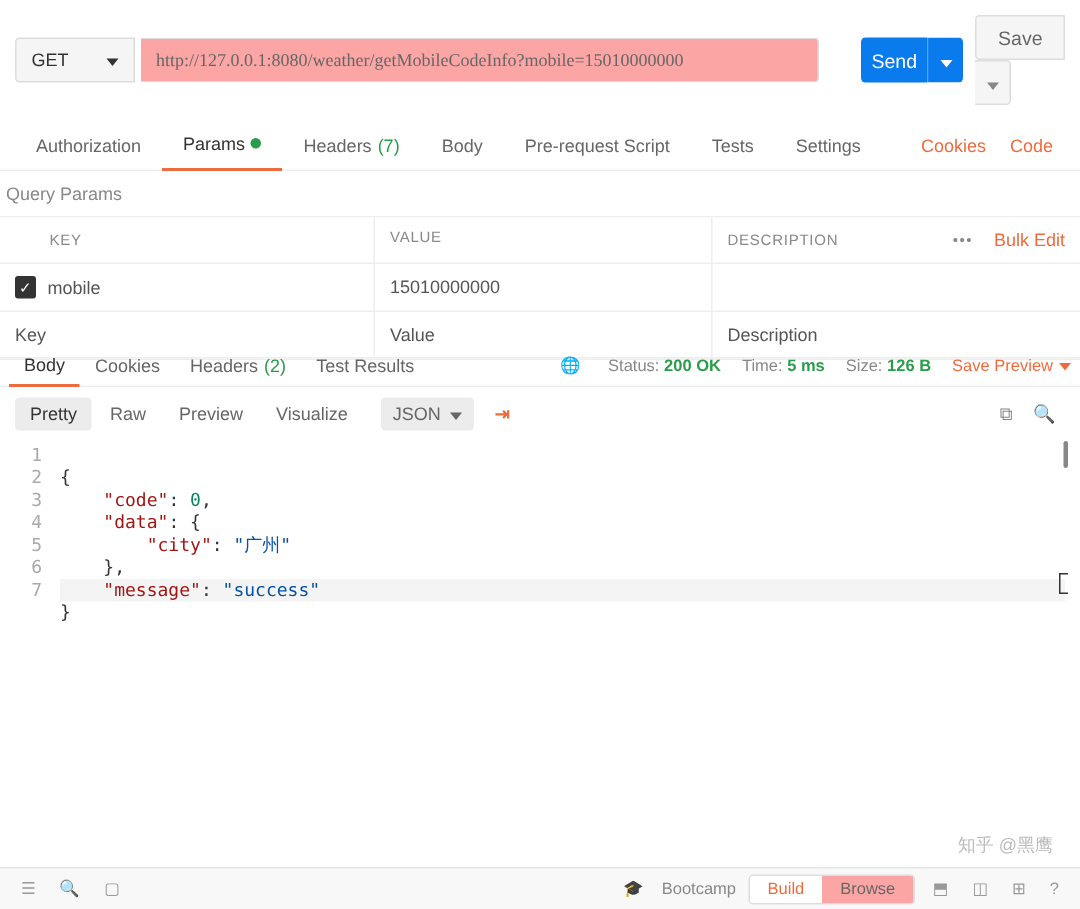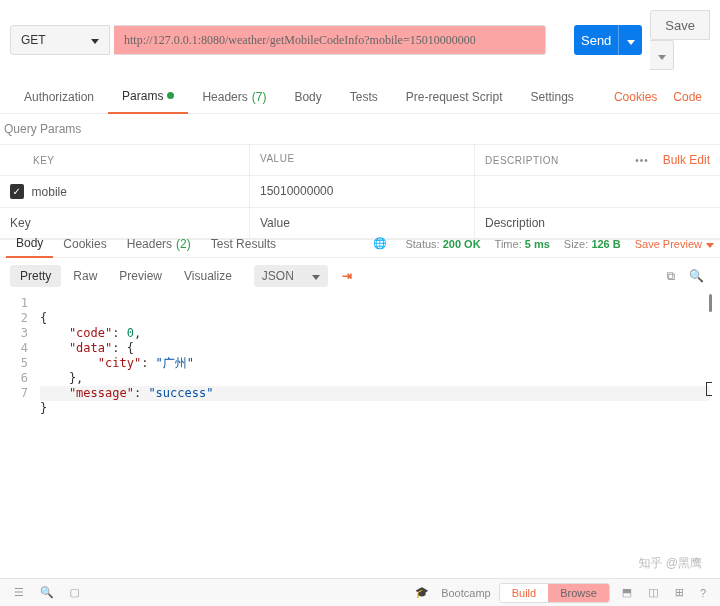--- a/index.html
+++ b/index.html
@@ -17,21 +17,21 @@
     .request-bar {
       display: flex;
       align-items: center;
       padding: 10px;
       gap: 4px;
     }
     .method-select {
       display: flex;
       align-items: center;
       justify-content: space-between;
-      width: 100px;
+      width: 80px;
       height: 30px;
       padding: 0 10px;
       background: #f5f5f5;
       border: 1px solid #ddd;
       border-radius: 3px 0 0 3px;
       gap: 8px;
     }
     .url-input {
       flex: 1;
       height: 30px;
@@ -200,21 +200,21 @@
       gap: 2px;
     }
     .vtab {
       padding: 4px 10px;
       color: #666;
       font-size: 12px;
       cursor: pointer;
       border-radius: 3px;
     }
     .vtab.active { background: #ececec; color: #333; }
-    .json-select { display: flex; align-items: center; gap: 18px; padding: 4px 8px; margin-left: 10px; color: #666; background: #ececec; border-radius: 3px; }
+    .json-select { display: flex; align-items: center; gap: 6px; padding: 4px 8px; margin-left: 10px; color: #666; background: #ececec; border-radius: 3px; }
     .wrap-icon { color: #ed6b3d; margin-left: 12px; font-weight: bold; }
     .toolbar-spacer { flex: 1; }
     .tool-icn { color: #888; padding: 0 6px; cursor: pointer; }
 
     
     .code-area { display: flex; position: relative; }
     .gutter { width: 40px; text-align: right; color: #aaa; padding-right: 12px; font-family: Consolas, Monaco, monospace; font-size: 12px; line-height: 15px; padding-top: 2px; }
     .code {
       font-family: Consolas, Monaco, monospace; font-size: 12px; line-height: 15px;
       padding-top: 2px;
@@ -281,22 +281,22 @@
   <div class="tab">Authorization</div>
   <div class="tab active">
     <span>Params</span>
     <span class="tab-dot"></span>
   </div>
   <div class="tab">
     <span>Headers</span>
     <span class="tab-count">(7)</span>
   </div>
   <div class="tab">Body</div>
+  <div class="tab">Pre-request Script</div>
   <div class="tab">Tests</div>
-  <div class="tab">Pre-request Script</div>
   <div class="tab">Settings</div>
   <div class="tabs-spacer"></div>
   <div class="right-link">Cookies</div>
   <div class="right-link">Code</div>
 </div>
 
 <div class="section-title">Query Params</div>
 <div class="params-table">
   <div class="param-hdr">
     <div class="hcol col-key">

